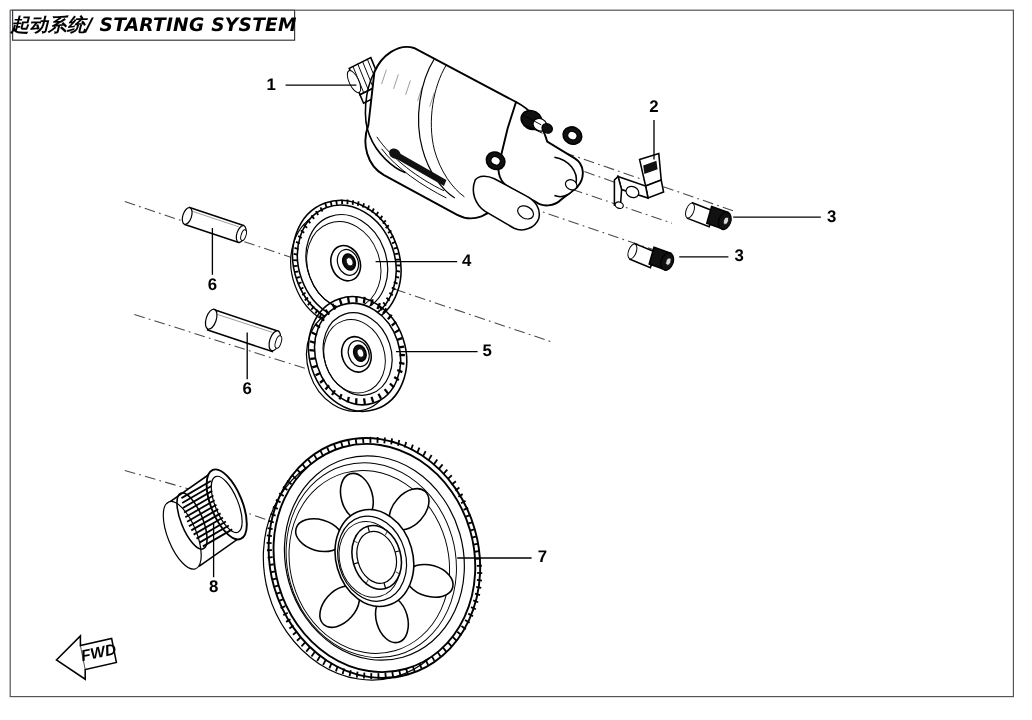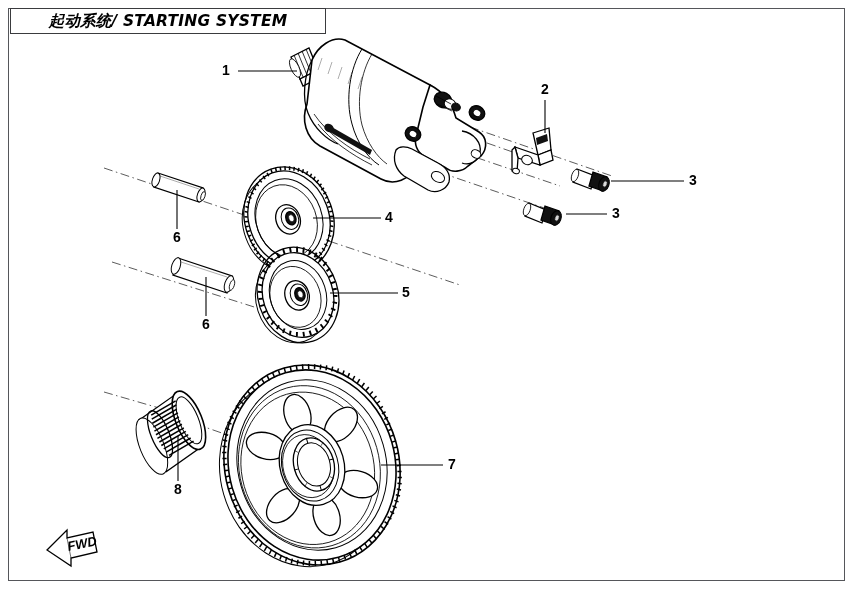--- a/index.html
+++ b/index.html
@@ -12,21 +12,21 @@
   #page{
     position:absolute;left:0;top:0;width:860px;height:600px;
   }
   .page-border{
     position:absolute;left:8px;top:8px;width:837px;height:573px;
     border:1.5px solid #55565a;
     box-sizing:border-box;
     background:#fff;
   }
   .title-box{
-    position:absolute;left:10px;top:8px;width:316px;height:26px;
+    position:absolute;left:10px;top:8px;width:236px;height:26px;
     border:1.5px solid #3a3b3e;
     box-sizing:border-box;
     background:#fff;
     display:flex;align-items:center;justify-content:center;
     z-index:6;
   }
   .title-text{
     font-size:15.5px;font-weight:bold;letter-spacing:0.2px;
     white-space:nowrap;font-style:italic;
     font-family:"DejaVu Sans","Liberation Sans",sans-serif;

